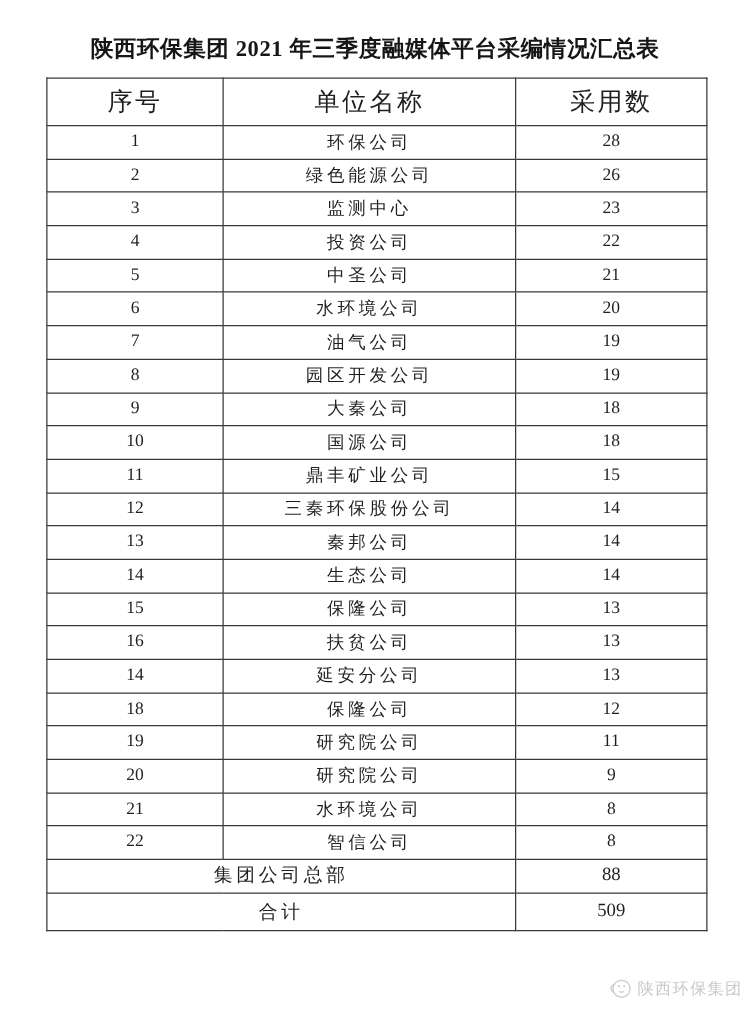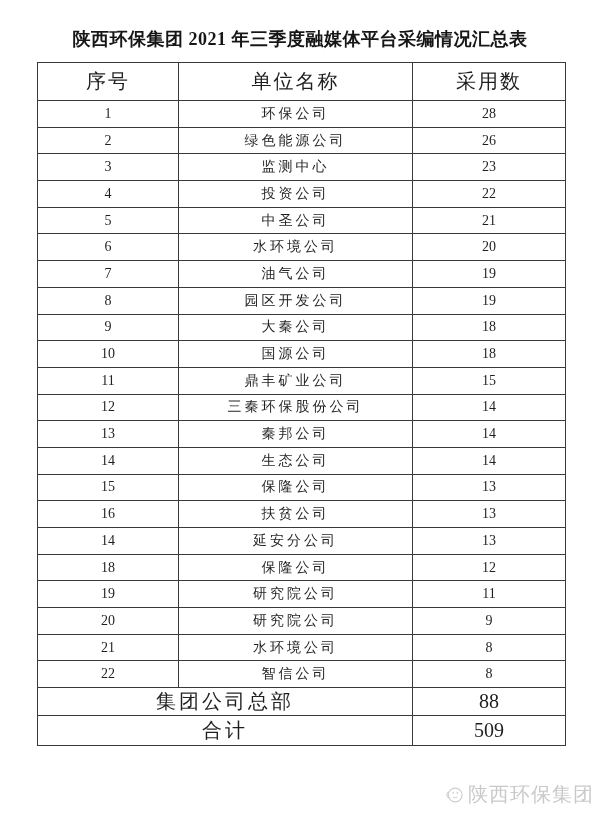--- a/index.html
+++ b/index.html
@@ -51,33 +51,33 @@
     font-size: 20px;
     letter-spacing: 2px;
   }
   tr.body-row td {
     height: 26.7px;
     font-size: 14px;
   }
   tr.body-row td.cell-name { letter-spacing: 3px; }
   tr.summary-row td {
     height: 26.5px;
-    font-size: 20px;
+    font-size: 15px;
   }
   tr.summary-row td.cell-label { letter-spacing: 3px; }
   tr.summary-row.total-row td { height: 30px; }
   .watermark {
     position: absolute;
     top: 781px;
     right: 6px;
     display: flex;
     align-items: center;
     gap: 4px;
     color: #c9c9c9;
-    font-size: 20px;
+    font-size: 13px;
     letter-spacing: 1px;
     user-select: none;
   }
   .watermark svg { display: block; }
 </style>
 </head>
 <body>
 
 <div class="page">
 

